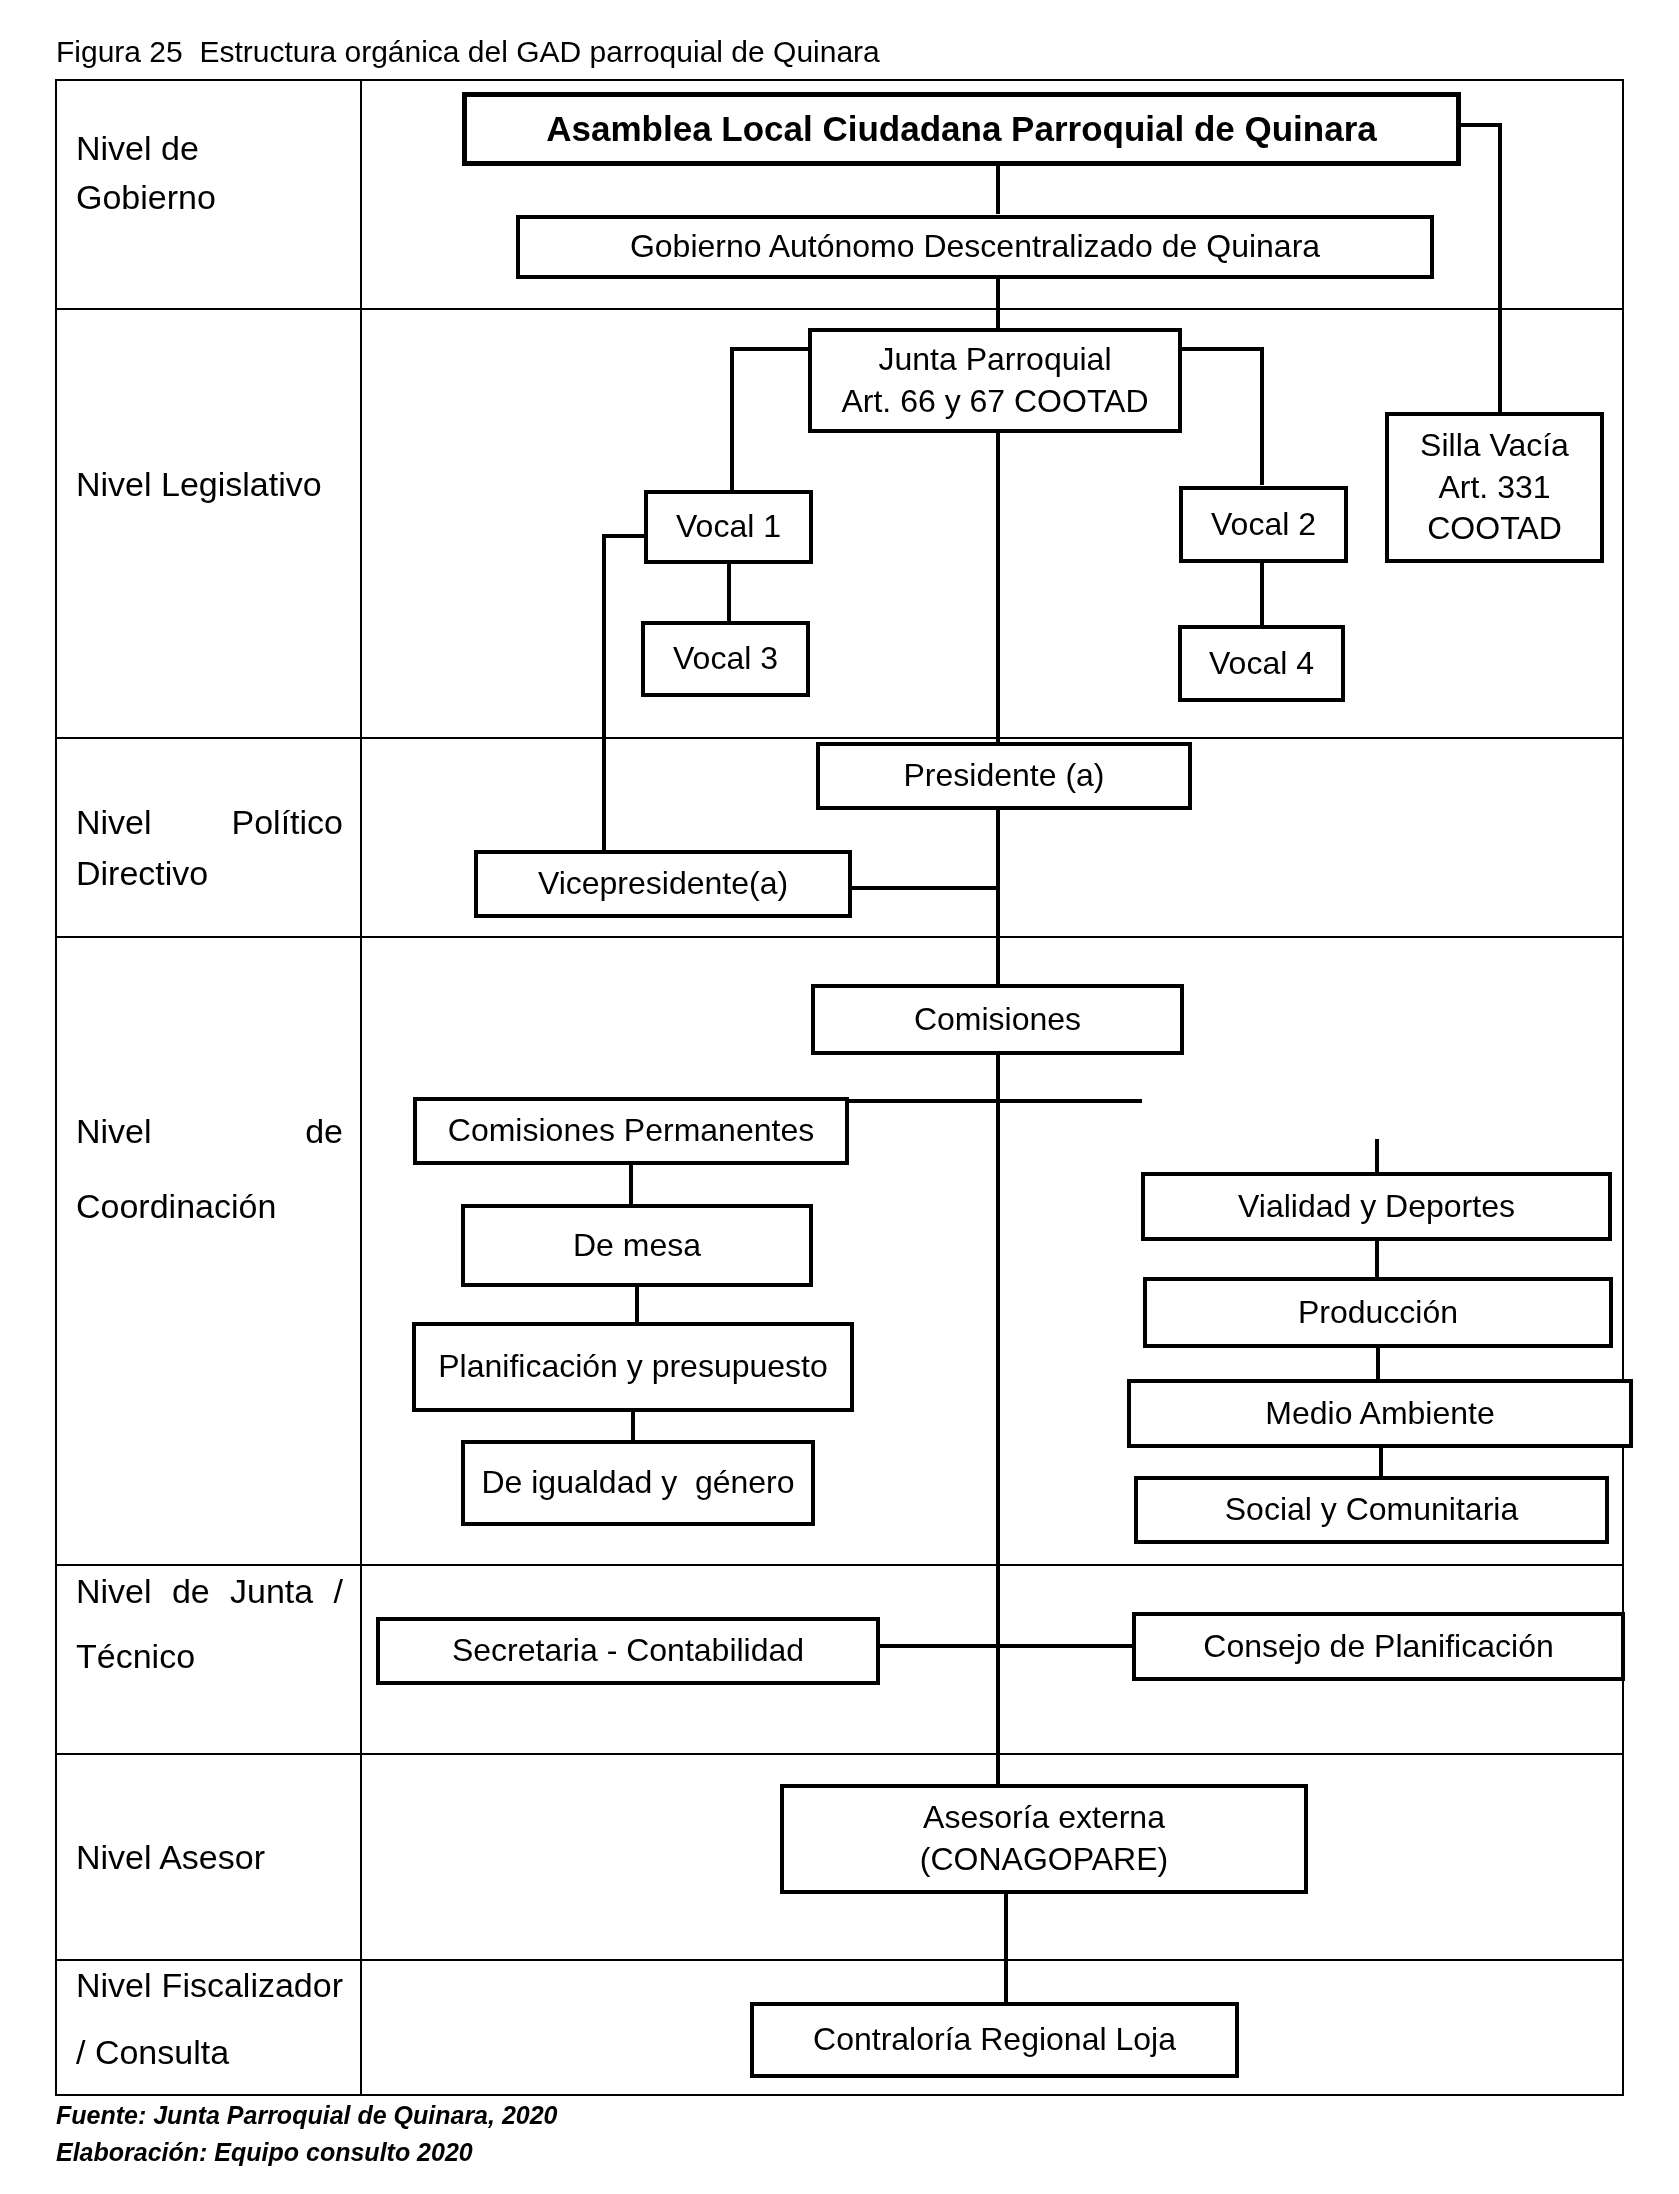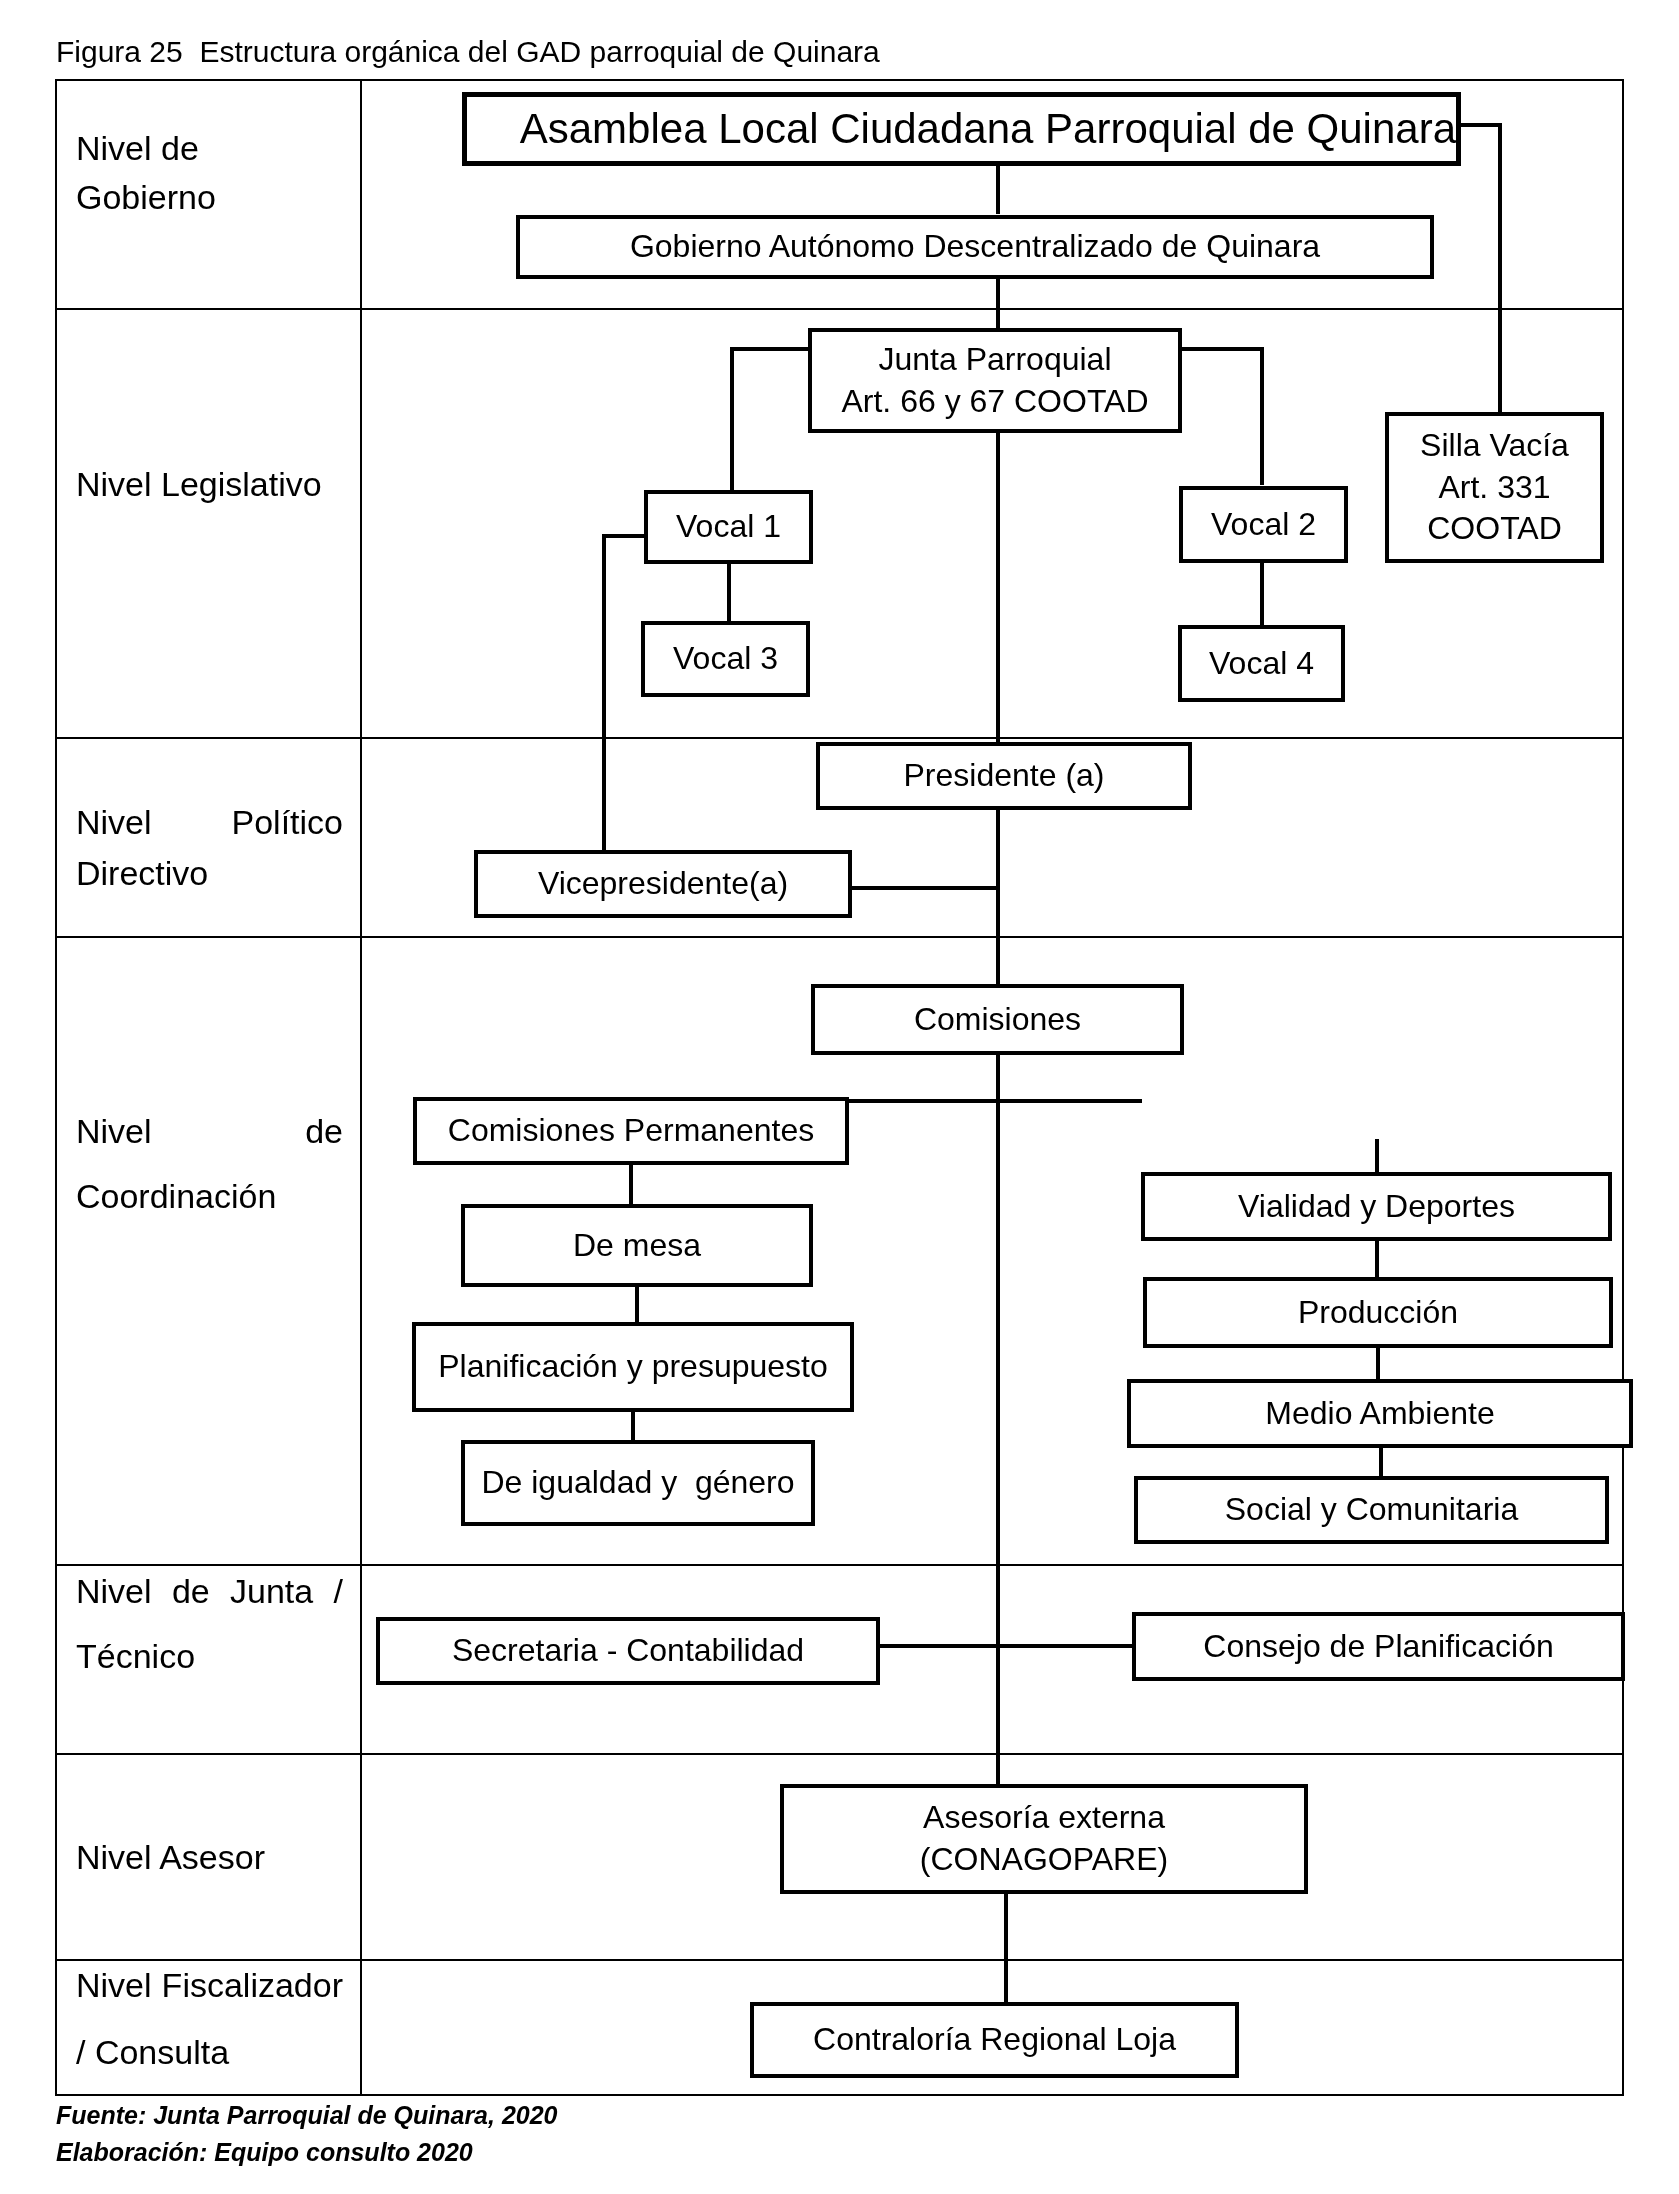--- a/index.html
+++ b/index.html
@@ -25,21 +25,21 @@
     position:absolute; left:76px; width:267px; font-size:34px; line-height:1.25;
   }
   .level-label .ln { display:block; }
   .level-label .just { text-align:justify; text-align-last:justify; }
   .box {
     position:absolute; border:4px solid var(--line); background:var(--bg);
     display:flex; flex-direction:column; align-items:center; justify-content:center;
     text-align:center; font-size:32px; line-height:1.3; box-sizing:border-box;
   }
   .box .line { white-space:pre; }
-  .box.bold { font-weight:normal; font-size:42px; border-width:5.6px;align-items:flex-end; }
+  .box.bold { font-weight:bold; font-size:35px; border-width:5.6px; }
   .vline { position:absolute; width:4px; background:var(--line); }
   .hline { position:absolute; height:4px; background:var(--line); }
   .footer-note {
     position:absolute; left:56px; font-size:25px; font-weight:bold; font-style:italic; white-space:pre;
   }
 </style>
 </head>
 <body>
 
 <div class="canvas">
@@ -61,21 +61,21 @@
   </div>
   <div class="level-label" style="top:463px">
     <span class="ln">Nivel Legislativo</span>
   </div>
   <div class="level-label" style="top:801px">
     <span class="ln just">Nivel Político</span>
     <span class="ln" style="margin-top:8px">Directivo</span>
   </div>
   <div class="level-label" style="top:1110px">
     <span class="ln just">Nivel de</span>
-    <span class="ln" style="margin-top:22px">Coordinación</span>
+    <span class="ln" style="margin-top:32px">Coordinación</span>
   </div>
   <div class="level-label" style="top:1570px">
     <span class="ln just">Nivel de Junta /</span>
     <span class="ln" style="margin-top:22.5px">Técnico</span>
   </div>
   <div class="level-label" style="top:1836px">
     <span class="ln">Nivel Asesor</span>
   </div>
   <div class="level-label" style="top:1964px">
     <span class="ln just">Nivel Fiscalizador</span>

